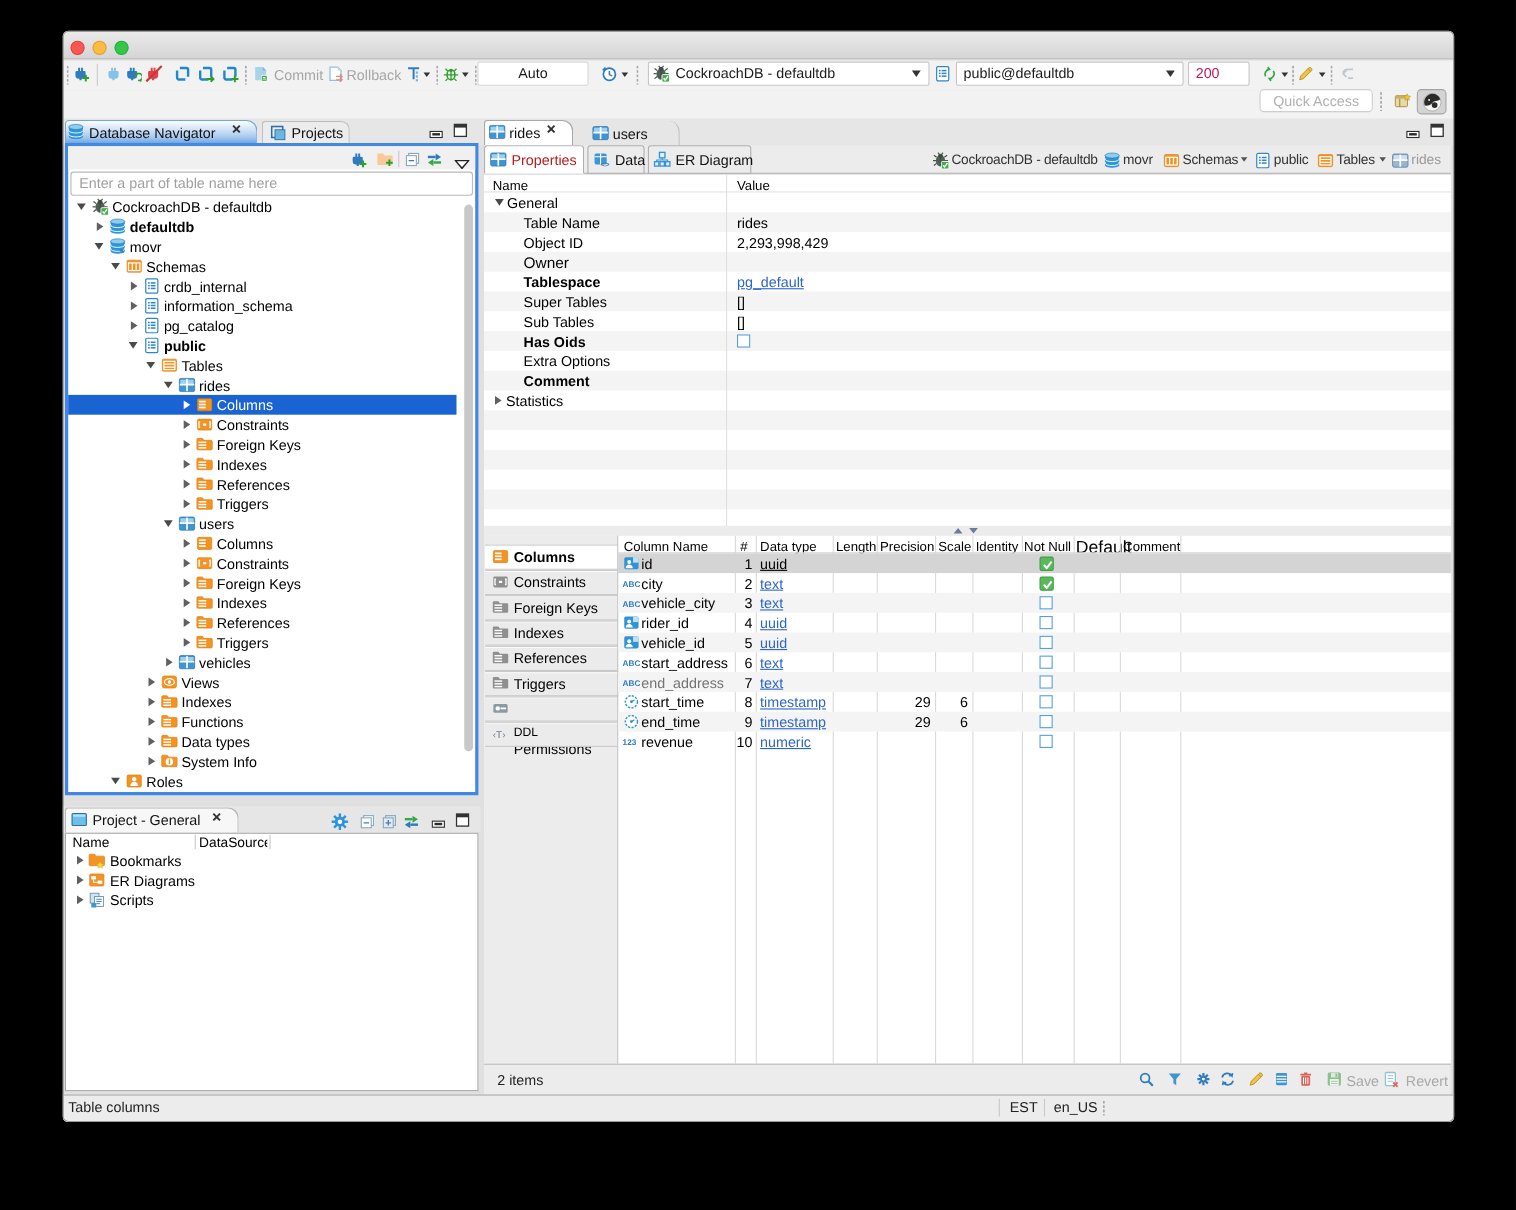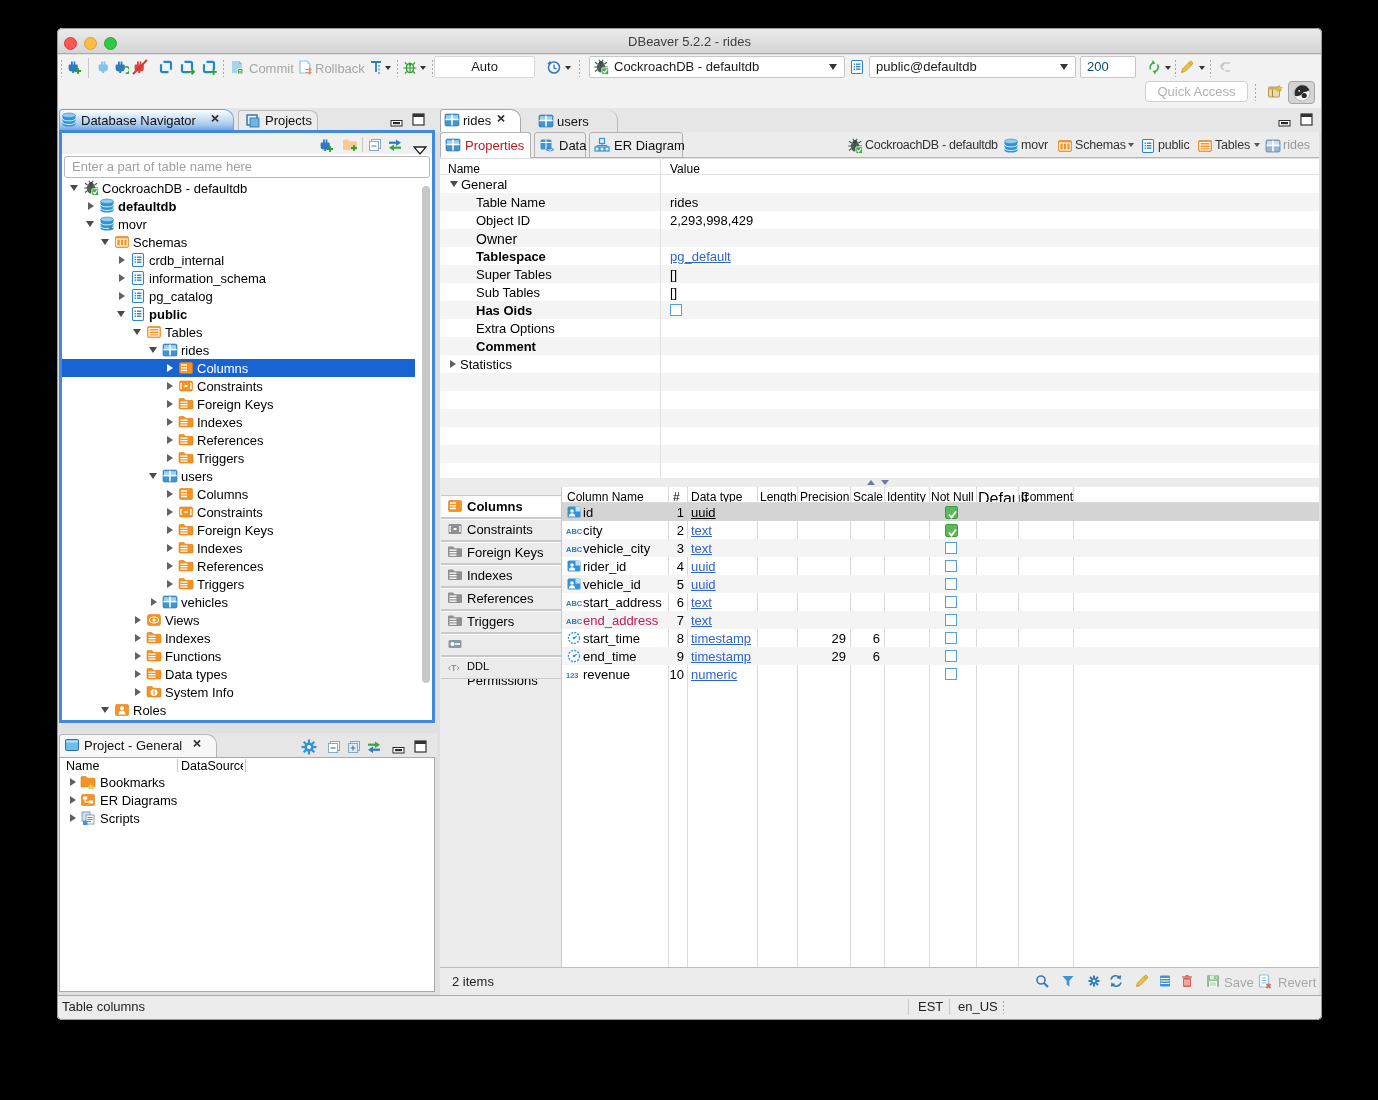--- a/index.html
+++ b/index.html
@@ -11,21 +11,20 @@
 .darr{position:absolute;width:0;height:0;border-left:3.5px solid transparent;border-right:3.5px solid transparent;border-top:4.5px solid #333;}
 .cb{position:absolute;width:12px;height:12px;background:#fff;border:1px solid #55a0dc;}
 .cbg{position:absolute;width:13px;height:13px;background:#5cb85c;border:1px solid #3f9e3f;border-radius:2px;}
 </style></head><body>
 <div class="win">
 <div class="ab" style="left:0;top:0;width:1265px;height:992px;border:1px solid #9a9a9a;border-radius:5px;z-index:50;pointer-events:none;"></div>
 <div class="ab" style="left:0;top:0;width:1265px;height:26px;background:linear-gradient(#ebebeb,#d5d5d5);border-bottom:1px solid #aaa;border-radius:5px 5px 0 0;"></div>
 <div class="ab" style="left:6.5px;top:8.5px;width:13px;height:13px;border-radius:50%;background:#fc5753;border:1px solid #df3e37;"></div>
 <div class="ab" style="left:26.5px;top:8.5px;width:13px;height:13px;border-radius:50%;background:#fdbc40;border:1px solid #de9f34;"></div>
 <div class="ab" style="left:46.5px;top:8.5px;width:13px;height:13px;border-radius:50%;background:#33c748;border:1px solid #27aa35;"></div>
-<div class="txt" style="left:0;top:5.5px;width:1265px;text-align:center;font-size:13px;color:#3e3e3e;">DBeaver 5.2.2 - rides</div>
 <div class="ab" style="left:0;top:27px;width:1265px;height:27px;background:#f2f2f2;"></div>
 <div class="dots" style="left:3px;top:31px;height:18px;"></div>
 <div class="ab" style="left:9px;top:31px;width:16px;height:16px"><svg width="16" height="16" viewBox="0 0 16 16" style="">
         <path d="M5 2.5 v3 h-1.2 a1.2 1.2 0 0 0 -1.2 1.2 v2.6 a3.2 3.2 0 0 0 3.2 3.2 h0.4 v1.5 h2 v-1.5 h0.4 a3.2 3.2 0 0 0 3.2-3.2 V6.7 a1.2 1.2 0 0 0 -1.2-1.2 H9.4 v-3 h-1.8 v3 H6.8 v-3 Z" fill="#2f7bc0"></path>
         <path d="M12 9 v6 M9 12 h6" stroke="#2ba12b" stroke-width="1.8"></path>
       </svg></div>
 <div class="sepv" style="left:31px;top:30px;height:20px;"></div>
 <div class="ab" style="left:39px;top:31px;width:16px;height:16px"><svg width="16" height="16" viewBox="0 0 16 16" style="">
         <path d="M5 2.5 v3 h-1.2 a1.2 1.2 0 0 0 -1.2 1.2 v2.6 a3.2 3.2 0 0 0 3.2 3.2 h0.4 v1.5 h2 v-1.5 h0.4 a3.2 3.2 0 0 0 3.2-3.2 V6.7 a1.2 1.2 0 0 0 -1.2-1.2 H9.4 v-3 h-1.8 v3 H6.8 v-3 Z" fill="#85c2e8"></path>
       </svg></div>
@@ -107,21 +106,21 @@
         <rect x="7" y="4.5" width="4.4" height="1.4" fill="#2f86c6"></rect>
         <rect x="4.6" y="7" width="1.5" height="1.4" fill="#2f86c6"></rect>
         <rect x="7" y="7" width="4.4" height="1.4" fill="#2f86c6"></rect>
         <rect x="4.6" y="9.5" width="1.5" height="1.4" fill="#2f86c6"></rect>
         <rect x="7" y="9.5" width="4.4" height="1.4" fill="#2f86c6"></rect>
       </svg></div>
 <div class="combo" style="left:812px;top:28px;width:207px;height:22px;"></div>
 <div class="txt" style="left:819px;top:31px;font-size:13px;color:#1a1a1a;">public@defaultdb</div>
 <div class="darr" style="left:1003px;top:36px;border-top-width:6px;border-left-width:4.5px;border-right-width:4.5px;"></div>
 <div class="combo" style="left:1023px;top:28px;width:56px;height:22px;"></div>
-<div class="txt" style="left:1030px;top:31px;font-size:13px;color:#0c4a6e;">200</div>
+<div class="txt" style="left:1030px;top:31px;font-size:13px;color:#be185d;">200</div>
 <div class="ab" style="left:1089px;top:31px;width:16px;height:16px"><svg width="16" height="16" viewBox="0 0 16 16" style="">
         <path d="M4.5 10.5 A4.5 4.5 0 0 1 8 4 l-1.5-2 M8 4 l-2.5 .5" stroke="#35a847" stroke-width="1.6" fill="none"></path>
         <path d="M11.5 5.5 A4.5 4.5 0 0 1 8 12.5 l1.5 2 M8 12.5 l2.5 -.5" stroke="#35a847" stroke-width="1.6" fill="none"></path>
       </svg></div>
 <div class="darr" style="left:1108px;top:38px;"></div>
 <div class="dots" style="left:1117px;top:31px;height:18px;"></div>
 <div class="ab" style="left:1122px;top:31px;width:16px;height:16px"><svg width="16" height="16" viewBox="0 0 16 16" style="">
         <path d="M2.5 13.5 l1-3.5 7-7 a1.5 1.5 0 0 1 2.5 0 a1.5 1.5 0 0 1 0 2.5 l-7 7 Z" fill="#f0c43a" stroke="#b98c20" stroke-width="0.8"></path>
         <path d="M10 3.5 l2.5 2.5" stroke="#b98c20" stroke-width="0.8"></path>
       </svg></div>
@@ -811,21 +810,21 @@
         <text x="0" y="11.5" font-size="7.5" font-weight="bold" fill="#2f7bc0" font-family="Liberation Sans">ABC</text>
       </svg></div>
 <div class="txt" style="left:526px;top:567px;font-size:13px;color:#000;">start_address</div>
 <div class="txt" style="left:577px;top:567px;width:50px;text-align:right;font-size:13px;color:#000;">6</div>
 <div class="txt" style="left:634px;top:567px;font-size:13px;color:#2e66c8;text-decoration:underline;">text</div>
 <div class="cb" style="left:888px;top:568px;"></div>
 <div class="ab" style="left:505px;top:583px;width:757px;height:18px;background:#f4f4f4;"></div>
 <div class="ab" style="left:509px;top:584px;width:16px;height:16px;"><svg width="16" height="16" viewBox="0 0 16 16" style="">
         <text x="0" y="11.5" font-size="7.5" font-weight="bold" fill="#2f7bc0" font-family="Liberation Sans">ABC</text>
       </svg></div>
-<div class="txt" style="left:526px;top:585px;font-size:13px;color:#be185d;">end_address</div>
+<div class="txt" style="left:526px;top:585px;font-size:13px;color:#737373;">end_address</div>
 <div class="txt" style="left:577px;top:585px;width:50px;text-align:right;font-size:13px;color:#000;">7</div>
 <div class="txt" style="left:634px;top:585px;font-size:13px;color:#2e66c8;text-decoration:underline;">text</div>
 <div class="cb" style="left:888px;top:586px;"></div>
 <div class="ab" style="left:509px;top:602px;width:16px;height:16px;"><svg width="16" height="16" viewBox="0 0 16 16" style="">
         <circle cx="8" cy="8" r="5.5" fill="#fff" stroke="#2f94d6" stroke-width="1.3" stroke-dasharray="2 1.2"></circle>
         <circle cx="8" cy="8" r="1.3" fill="#2f94d6"></circle>
         <path d="M8 8 L10.8 6.3" stroke="#2f94d6" stroke-width="1.1"></path>
       </svg></div>
 <div class="txt" style="left:526px;top:603px;font-size:13px;color:#000;">start_time</div>
 <div class="txt" style="left:577px;top:603px;width:50px;text-align:right;font-size:13px;color:#000;">8</div>

